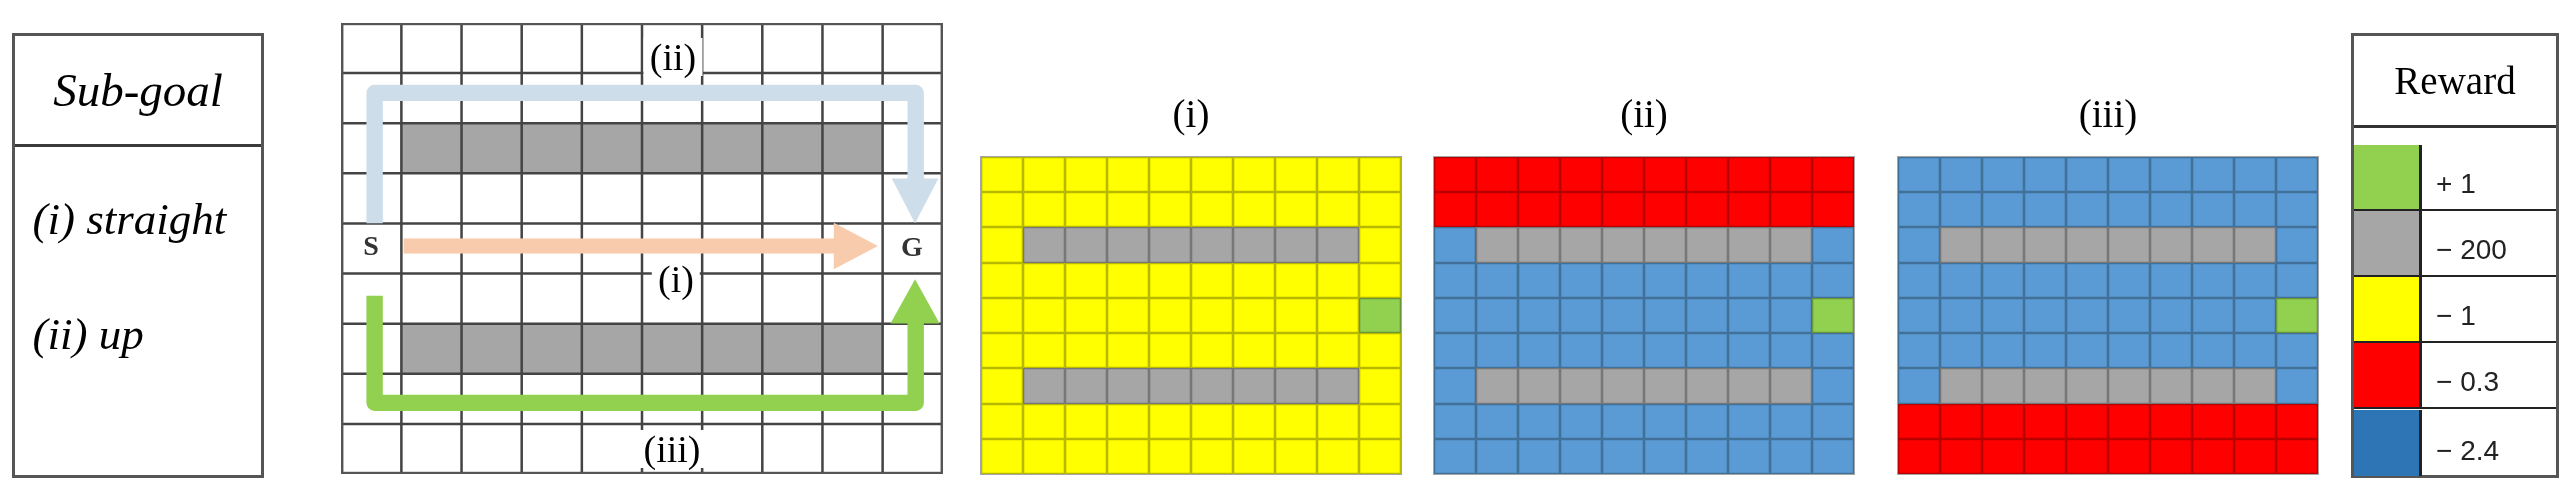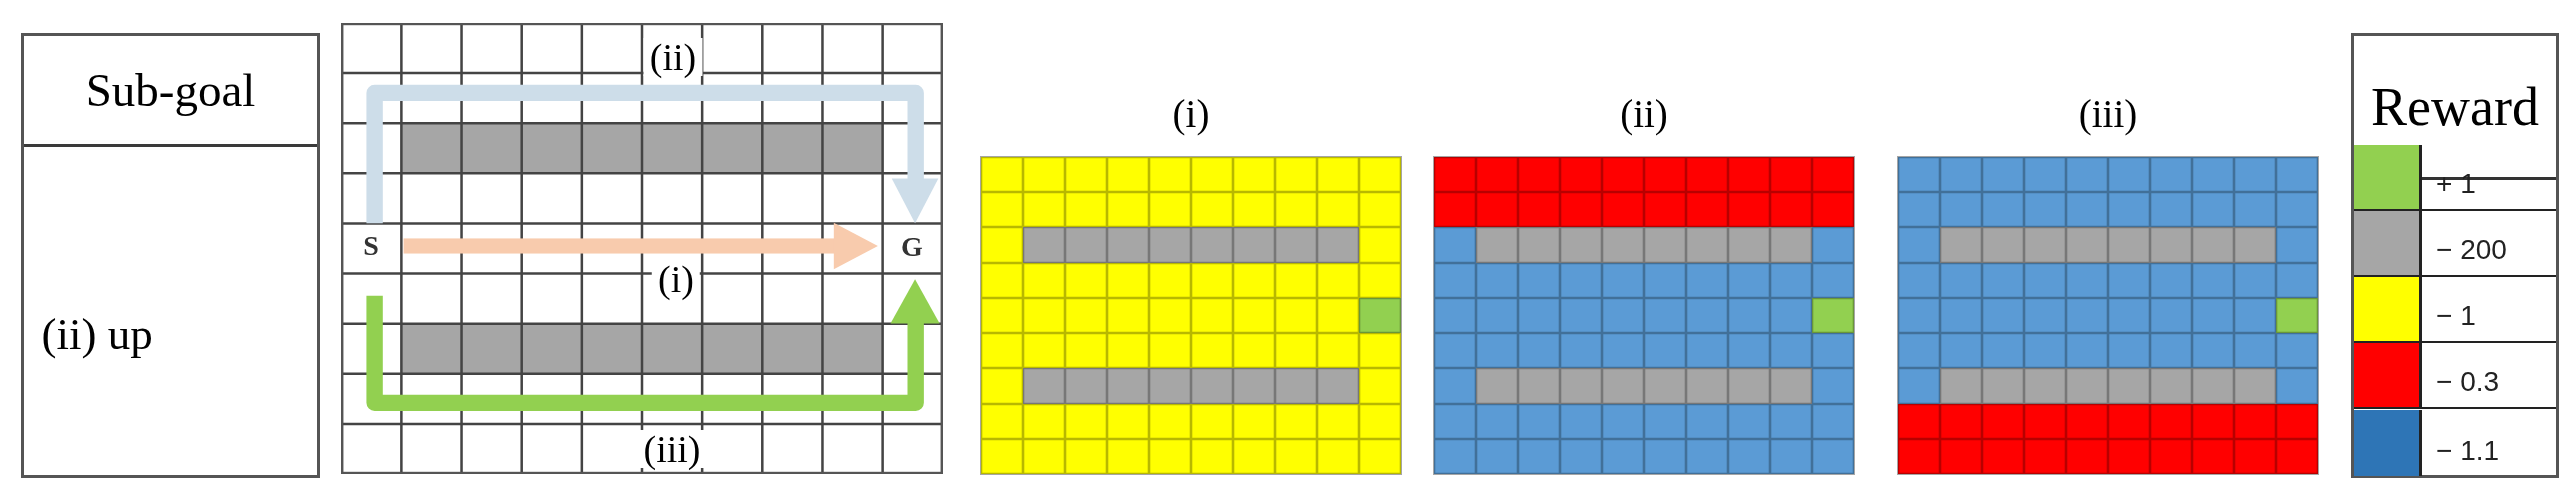--- a/index.html
+++ b/index.html
@@ -1,47 +1,48 @@
 <!DOCTYPE html>
 <html style="font-size:10px"><head>
   <meta charset="utf-8">
   <style>
     html, body { margin: 0; padding: 0; background: #ffffff; }
     body { width: 2576px; height: 500px; position: relative; overflow: hidden; font-family: "Liberation Serif", serif; color: #000; }
     .abs { position: absolute; }
 
     
-    #subgoal { left: 21px; top: 33px; width: 299px; height: 445px; border: 3.1px solid #555; box-sizing: border-box; }
+    #subgoal { left: 12px; top: 33px; width: 252px; height: 445px; border: 3.1px solid #555; box-sizing: border-box; font-style: italic; }
     #subgoal .hdr { position: absolute; left: 0; right: 0; top: 0; height: 111px; border-bottom: 3.1px solid #3a3a3a; box-sizing: border-box; display: flex; align-items: center; justify-content: center; font-size: 47px; }
     #subgoal .row { position: absolute; left: 17.6px; font-size: 45px; line-height: 1; white-space: nowrap; }
 
     
     #main-grid { left: 341px; top: 23px; width: 602px; height: 451px; }
     #main-grid svg { position: absolute; left: 0; top: 0; }
     .glabel { position: absolute; font-size: 38px; background: #fff; padding: 0 6.3px; transform: translate(-50%, -50%); line-height: 1; }
     .sg { position: absolute; font-size: 28px; font-weight: bold; color: #333; transform: translate(-50%, -50%); line-height: 1; }
 
     
     .map { position: absolute; top: 156px; width: 422px; height: 319px; display: grid; grid-template-columns: repeat(10, 1fr); grid-template-rows: repeat(9, 1fr); border: 1.3px solid rgba(0,0,0,0.35); box-sizing: border-box; }
     .map .cell { box-shadow: inset 0 0 0 1.3px rgba(0,0,0,0.28); }
     .map-title { position: absolute; top: 94px; width: 422px; text-align: center; font-size: 39px; line-height: 1; }
 
     
     #legend { left: 2351px; top: 33px; width: 208px; height: 445px; border: 3.1px solid #555; box-sizing: border-box; }
-    #legend .hdr { position: absolute; left: 0; right: 0; top: 0; height: 144px; border-bottom: 3.1px solid #333; box-sizing: border-box; display: flex; align-items: center; justify-content: center; font-size: 54px; }
+    #legend .hdr { position: absolute; left: 0; right: 0; top: 0; height: 92px; border-bottom: 3.1px solid #333; box-sizing: border-box; display: flex; align-items: center; justify-content: center; font-size: 39px; }
     #legend .lrow { position: absolute; left: 0; right: 0; height: 66px; border-bottom: 2.5px solid #222; box-sizing: border-box; }
     #legend .lrow:last-child { border-bottom: none; }
     #legend .swatch { position: absolute; left: 0; top: 0; bottom: 0; width: 65px; border-right: 3.1px solid #222; }
     #legend .lval { position: absolute; left: 82px; bottom: 8.8px; font-family: "Liberation Sans", sans-serif; font-size: 28px; color: #222; }
   </style>
 </head>
 <body>
 
 <div id="subgoal" class="abs">
   <div class="hdr">Sub-goal</div>
+  <div class="row" style="top:161px">(i) straight</div>
   <div class="row" style="top:276px">(ii) up</div>
 </div>
 
 <div id="main-grid" class="abs">
   <svg width="602" height="451" viewBox="0 0 955 716">
 
     <rect x="95.5" y="159" width="764" height="79.5" fill="#a6a6a6"></rect>
     <rect x="95.5" y="477" width="764" height="79.5" fill="#a6a6a6"></rect>
 
     <g id="gridlines" stroke="#444" stroke-width="4" fill="none">
@@ -379,17 +380,17 @@
     <div class="lrow" style="top:132px">
       <div class="swatch" style="background: rgb(255, 255, 0);"></div>
       <div class="lval">− 1</div>
     </div>
     <div class="lrow" style="top:198px">
       <div class="swatch" style="background: rgb(255, 0, 0);"></div>
       <div class="lval">− 0.3</div>
     </div>
     <div class="lrow" style="top:265px">
       <div class="swatch" style="background: rgb(46, 117, 182);"></div>
-      <div class="lval">− 1.1</div>
+      <div class="lval">− 2.4</div>
     </div>
   </div>
 </div>
 
 
 </body></html>

